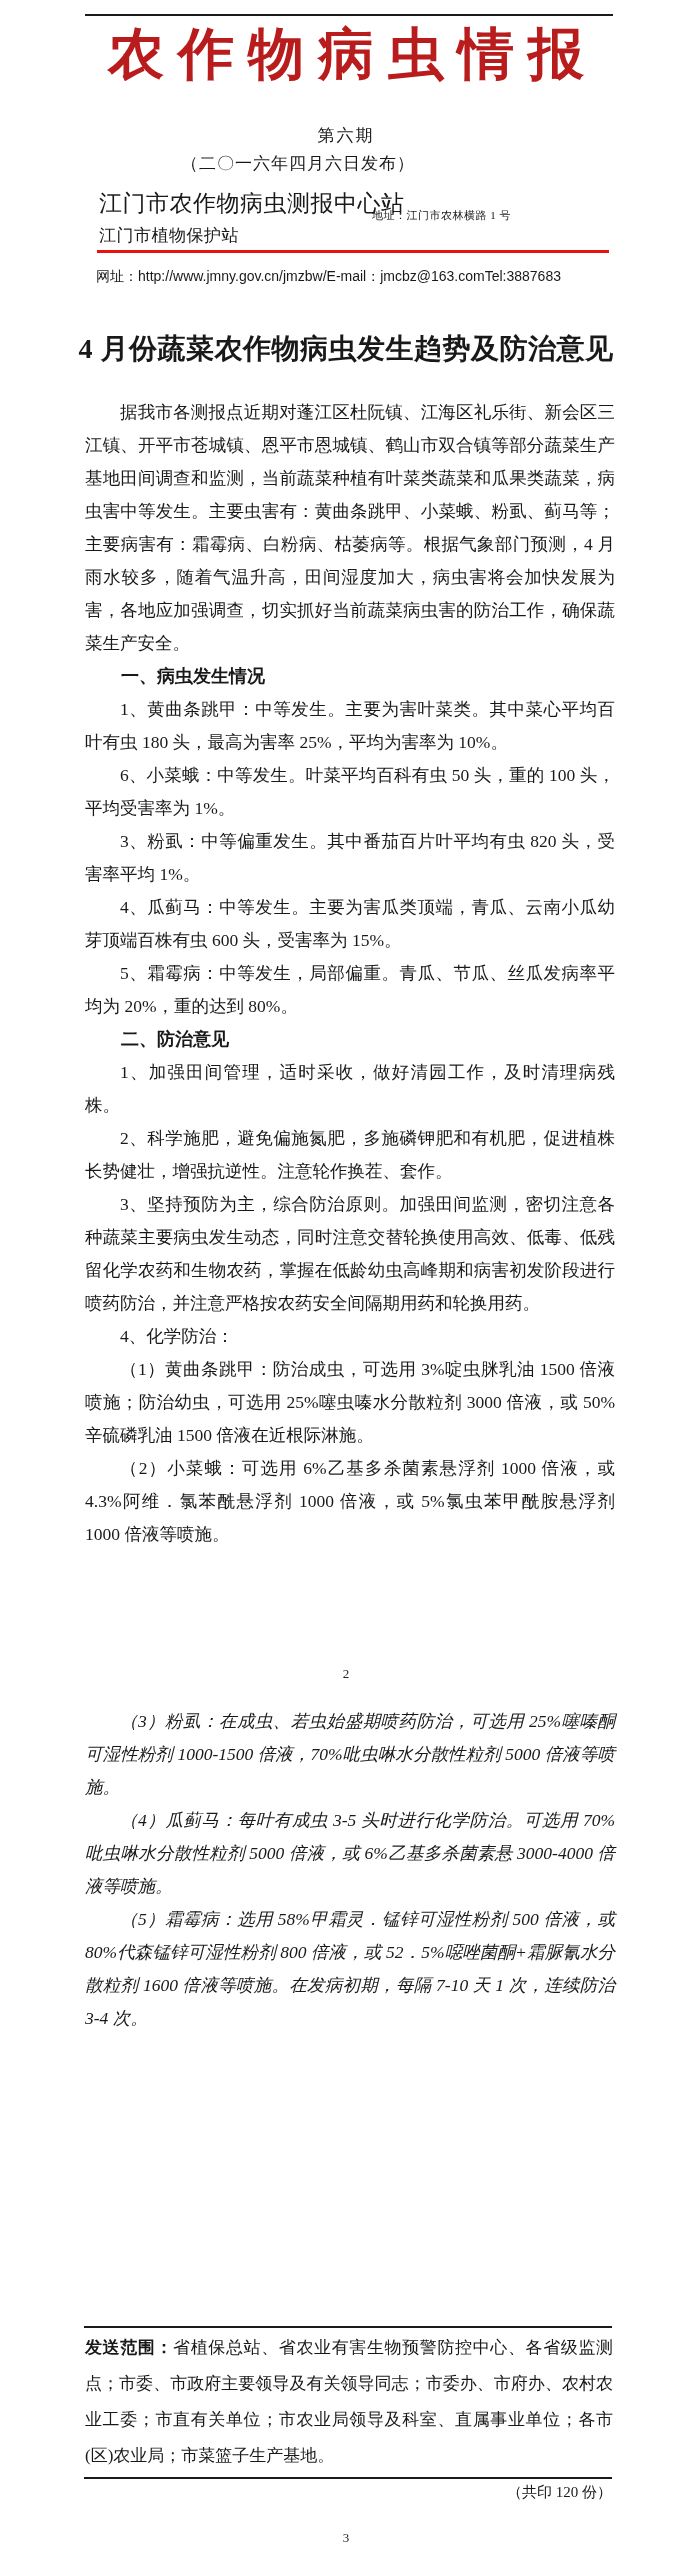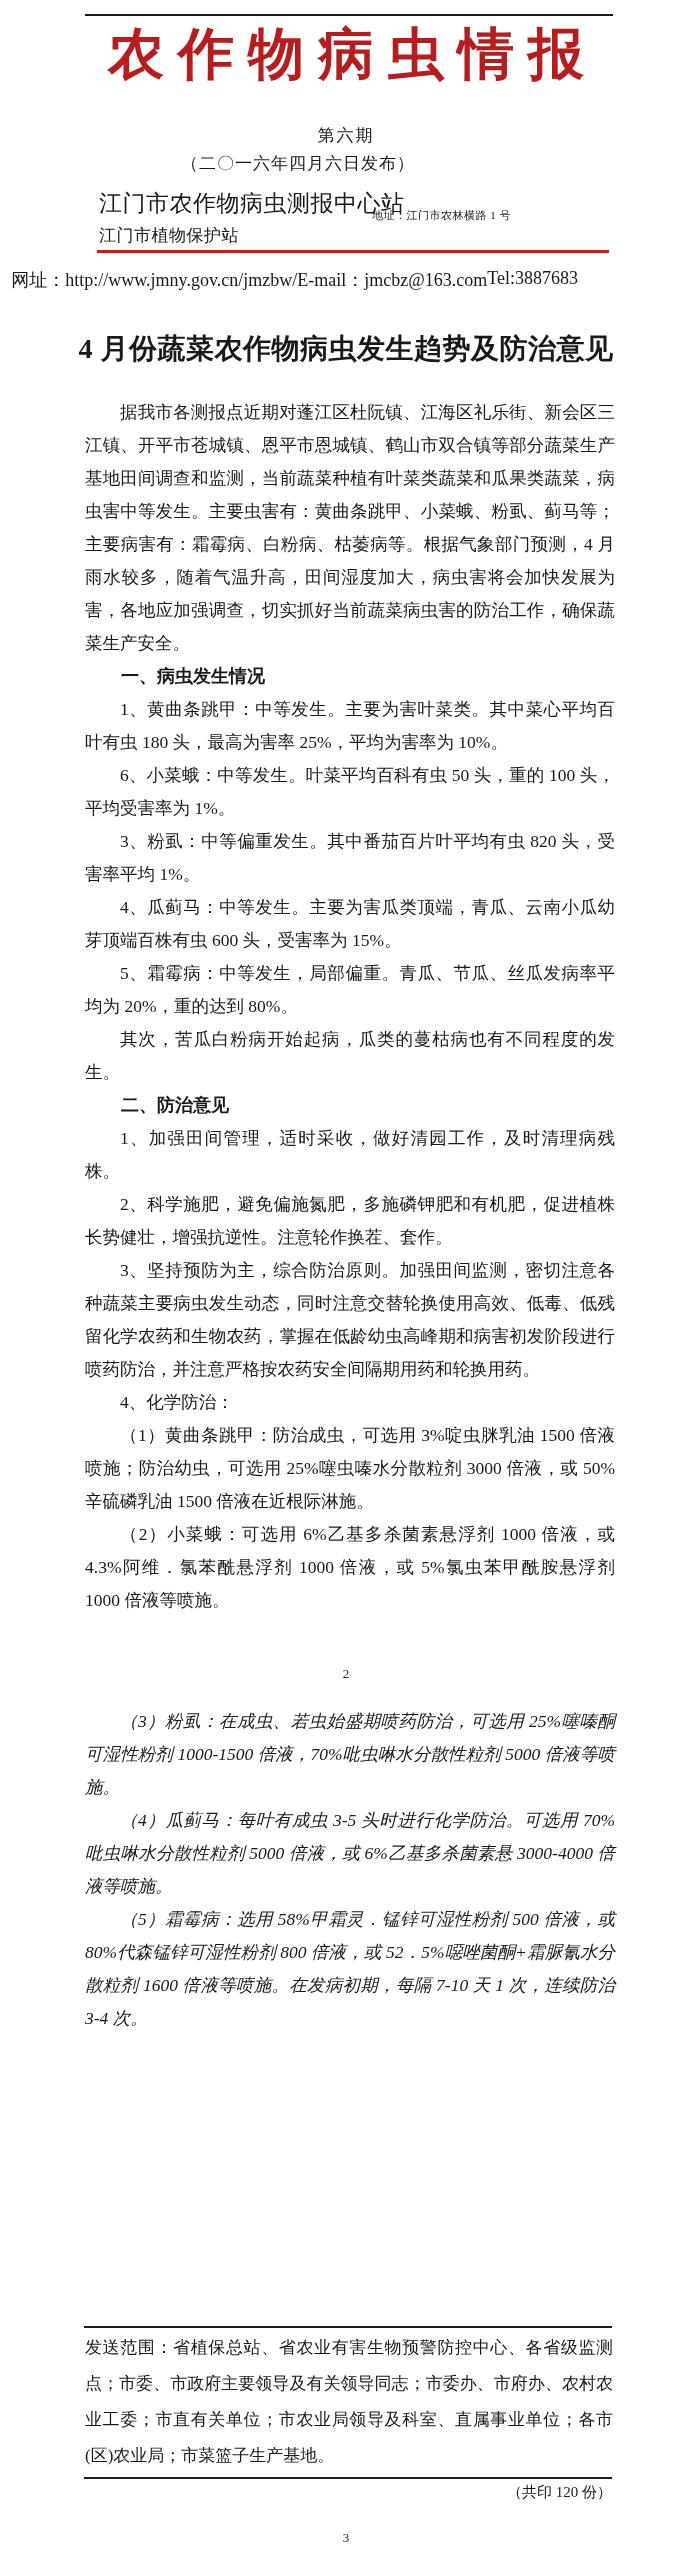--- a/index.html
+++ b/index.html
@@ -28,23 +28,23 @@
   .date-line{
     position:absolute;top:152px;left:0;width:596px;
     text-align:center;font-size:17px;letter-spacing:1px;
   }
   .org1{position:absolute;top:188px;left:99px;font-size:23px;letter-spacing:0.5px;}
   .org2{position:absolute;top:224px;left:99px;font-size:17px;letter-spacing:0.5px;}
   .address{position:absolute;top:208px;left:372px;font-size:11px;letter-spacing:0.5px;}
 
   .contact-row{
     position:absolute;top:268px;left:96px;width:482px;
-    display:flex;justify-content:flex-end;
-    font-family:Liberation Serif, serif;
-    font-size:18px;white-space:nowrap;
+    display:flex;justify-content:flex-start;
+    font-family:Liberation Sans, sans-serif;
+    font-size:14px;white-space:nowrap;
   }
 
   .article-title{
     position:absolute;top:330px;left:0;width:692px;
     text-align:center;font-size:28px;font-weight:bold;letter-spacing:0.5px;
   }
 
   .body-block{
     position:absolute;left:85px;width:530px;
     font-size:17.5px;line-height:33px;
@@ -60,21 +60,21 @@
     font-size:13px;color:#222;
   }
   #page2-number{top:1666px;}
   #page3-number{top:2530px;}
 
   .footer-block{
     position:absolute;top:2330px;left:85px;width:528px;
     font-size:17px;line-height:36px;
     text-align:justify;text-align-last:left;
   }
-  .footer-block .label{font-weight:normal;}
+  .footer-block .label{font-weight:bold;}
   .copies-note{
     position:absolute;top:2483px;right:80px;
     font-size:15px;
   }
 </style>
 </head>
 <body>
 
 <div class="page">
 
@@ -100,21 +100,20 @@
   <div class="article-title">4 月份蔬菜农作物病虫发生趋势及防治意见</div>
 
   <div class="body-block" id="page1-body">
     <p>据我市各测报点近期对蓬江区杜阮镇、江海区礼乐街、新会区三江镇、开平市苍城镇、恩平市恩城镇、鹤山市双合镇等部分蔬菜生产基地田间调查和监测，当前蔬菜种植有叶菜类蔬菜和瓜果类蔬菜，病虫害中等发生。主要虫害有：黄曲条跳甲、小菜蛾、粉虱、蓟马等；主要病害有：霜霉病、白粉病、枯萎病等。根据气象部门预测，4 月雨水较多，随着气温升高，田间湿度加大，病虫害将会加快发展为害，各地应加强调查，切实抓好当前蔬菜病虫害的防治工作，确保蔬菜生产安全。</p>
     <p class="heading">一、病虫发生情况</p>
     <p>1、黄曲条跳甲：中等发生。主要为害叶菜类。其中菜心平均百叶有虫 180 头，最高为害率 25%，平均为害率为 10%。</p>
     <p>6、小菜蛾：中等发生。叶菜平均百科有虫 50 头，重的 100 头，平均受害率为 1%。</p>
     <p>3、粉虱：中等偏重发生。其中番茄百片叶平均有虫 820 头，受害率平均 1%。</p>
     <p>4、瓜蓟马：中等发生。主要为害瓜类顶端，青瓜、云南小瓜幼芽顶端百株有虫 600 头，受害率为 15%。</p>
     <p>5、霜霉病：中等发生，局部偏重。青瓜、节瓜、丝瓜发病率平均为 20%，重的达到 80%。</p>
-    <p>其次，苦瓜白粉病开始起病，瓜类的蔓枯病也有不同程度的发生。</p>
     <p class="heading">二、防治意见</p>
     <p>1、加强田间管理，适时采收，做好清园工作，及时清理病残株。</p>
     <p>2、科学施肥，避免偏施氮肥，多施磷钾肥和有机肥，促进植株长势健壮，增强抗逆性。注意轮作换茬、套作。</p>
     <p>3、坚持预防为主，综合防治原则。加强田间监测，密切注意各种蔬菜主要病虫发生动态，同时注意交替轮换使用高效、低毒、低残留化学农药和生物农药，掌握在低龄幼虫高峰期和病害初发阶段进行喷药防治，并注意严格按农药安全间隔期用药和轮换用药。</p>
     <p>4、化学防治：</p>
     <p>（1）黄曲条跳甲：防治成虫，可选用 3%啶虫脒乳油 1500 倍液喷施；防治幼虫，可选用 25%噻虫嗪水分散粒剂 3000 倍液，或 50%辛硫磷乳油 1500 倍液在近根际淋施。</p>
     <p>（2）小菜蛾：可选用 6%乙基多杀菌素悬浮剂 1000 倍液，或 4.3%阿维．氯苯酰悬浮剂 1000 倍液，或 5%氯虫苯甲酰胺悬浮剂 1000 倍液等喷施。</p>
   </div>
 
   <div class="page-number" id="page2-number">2</div>

